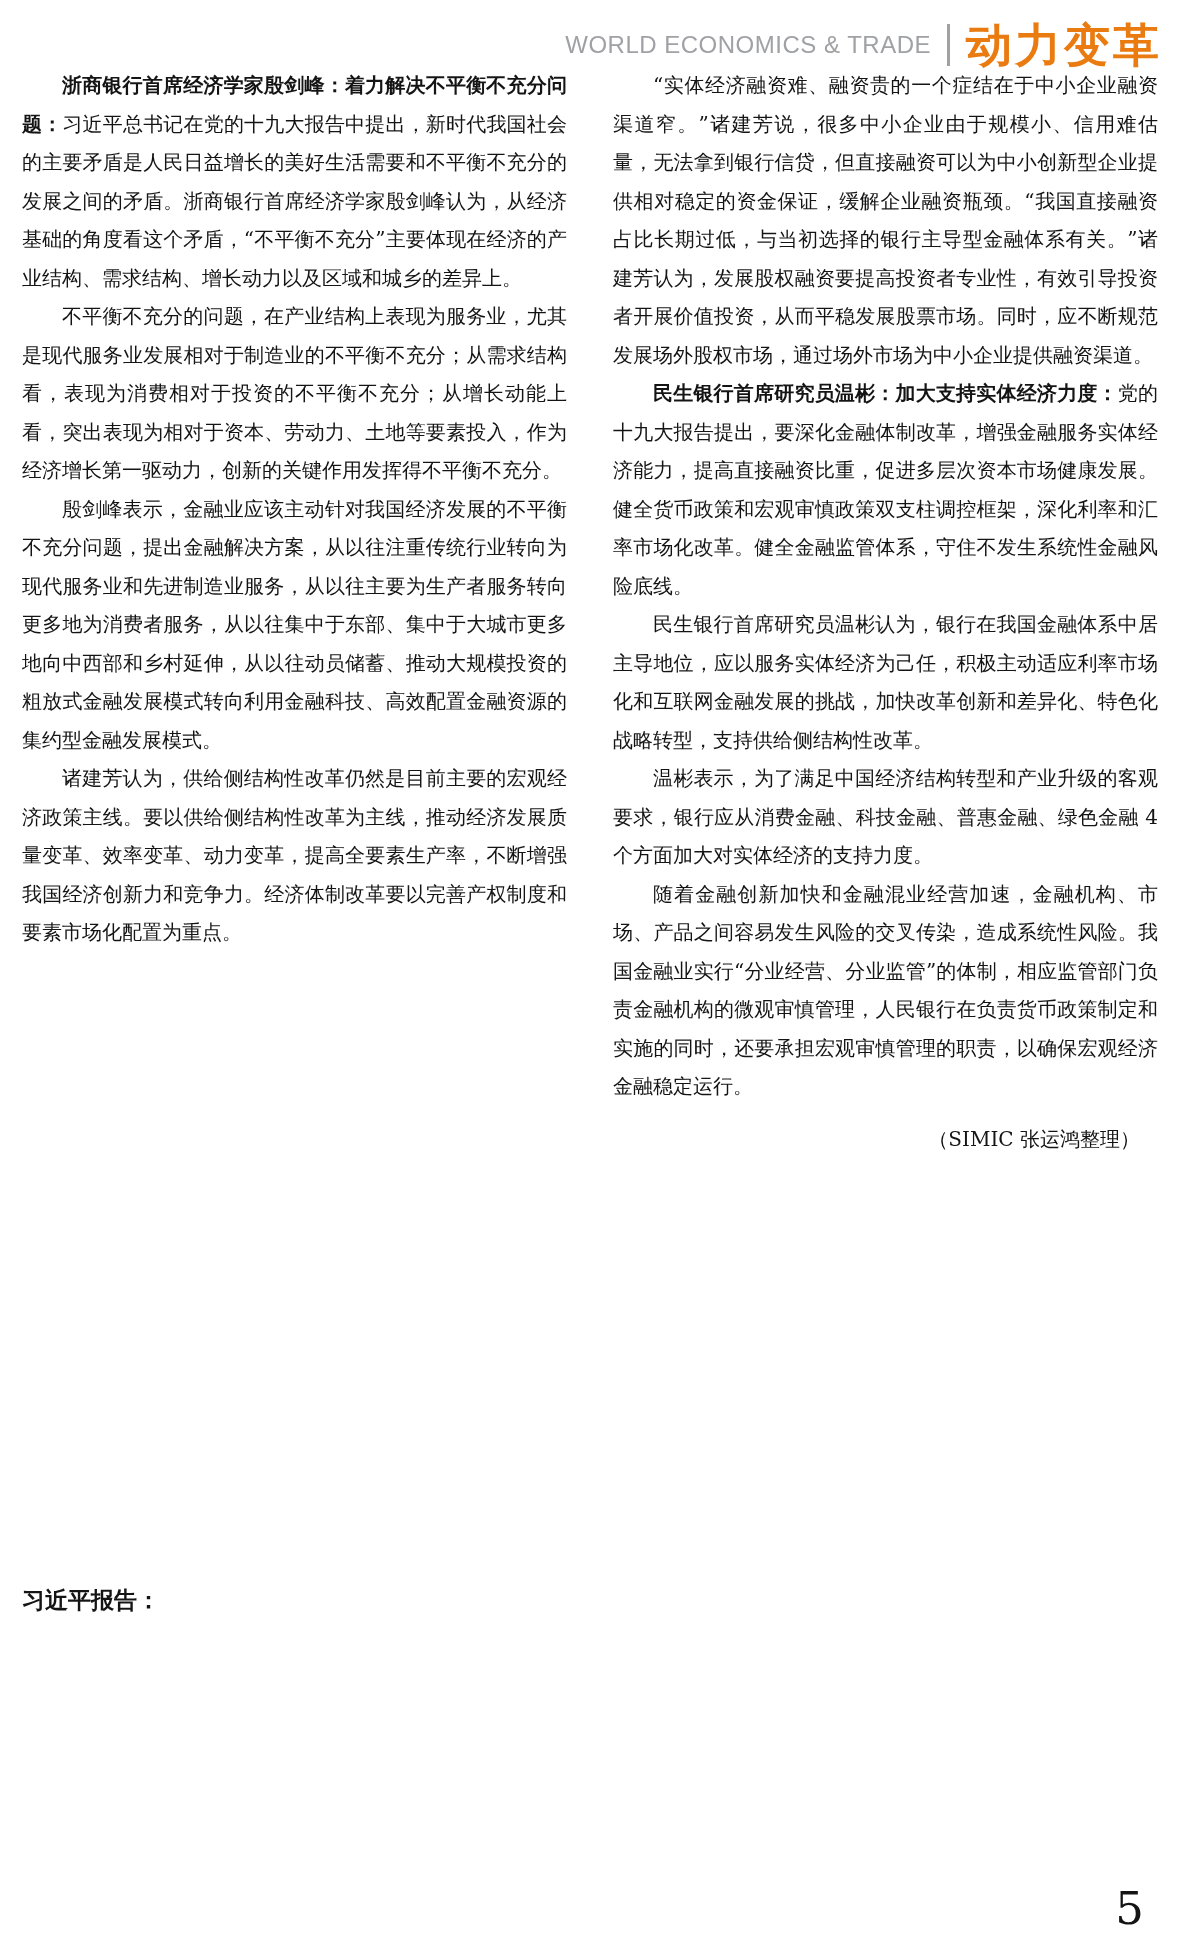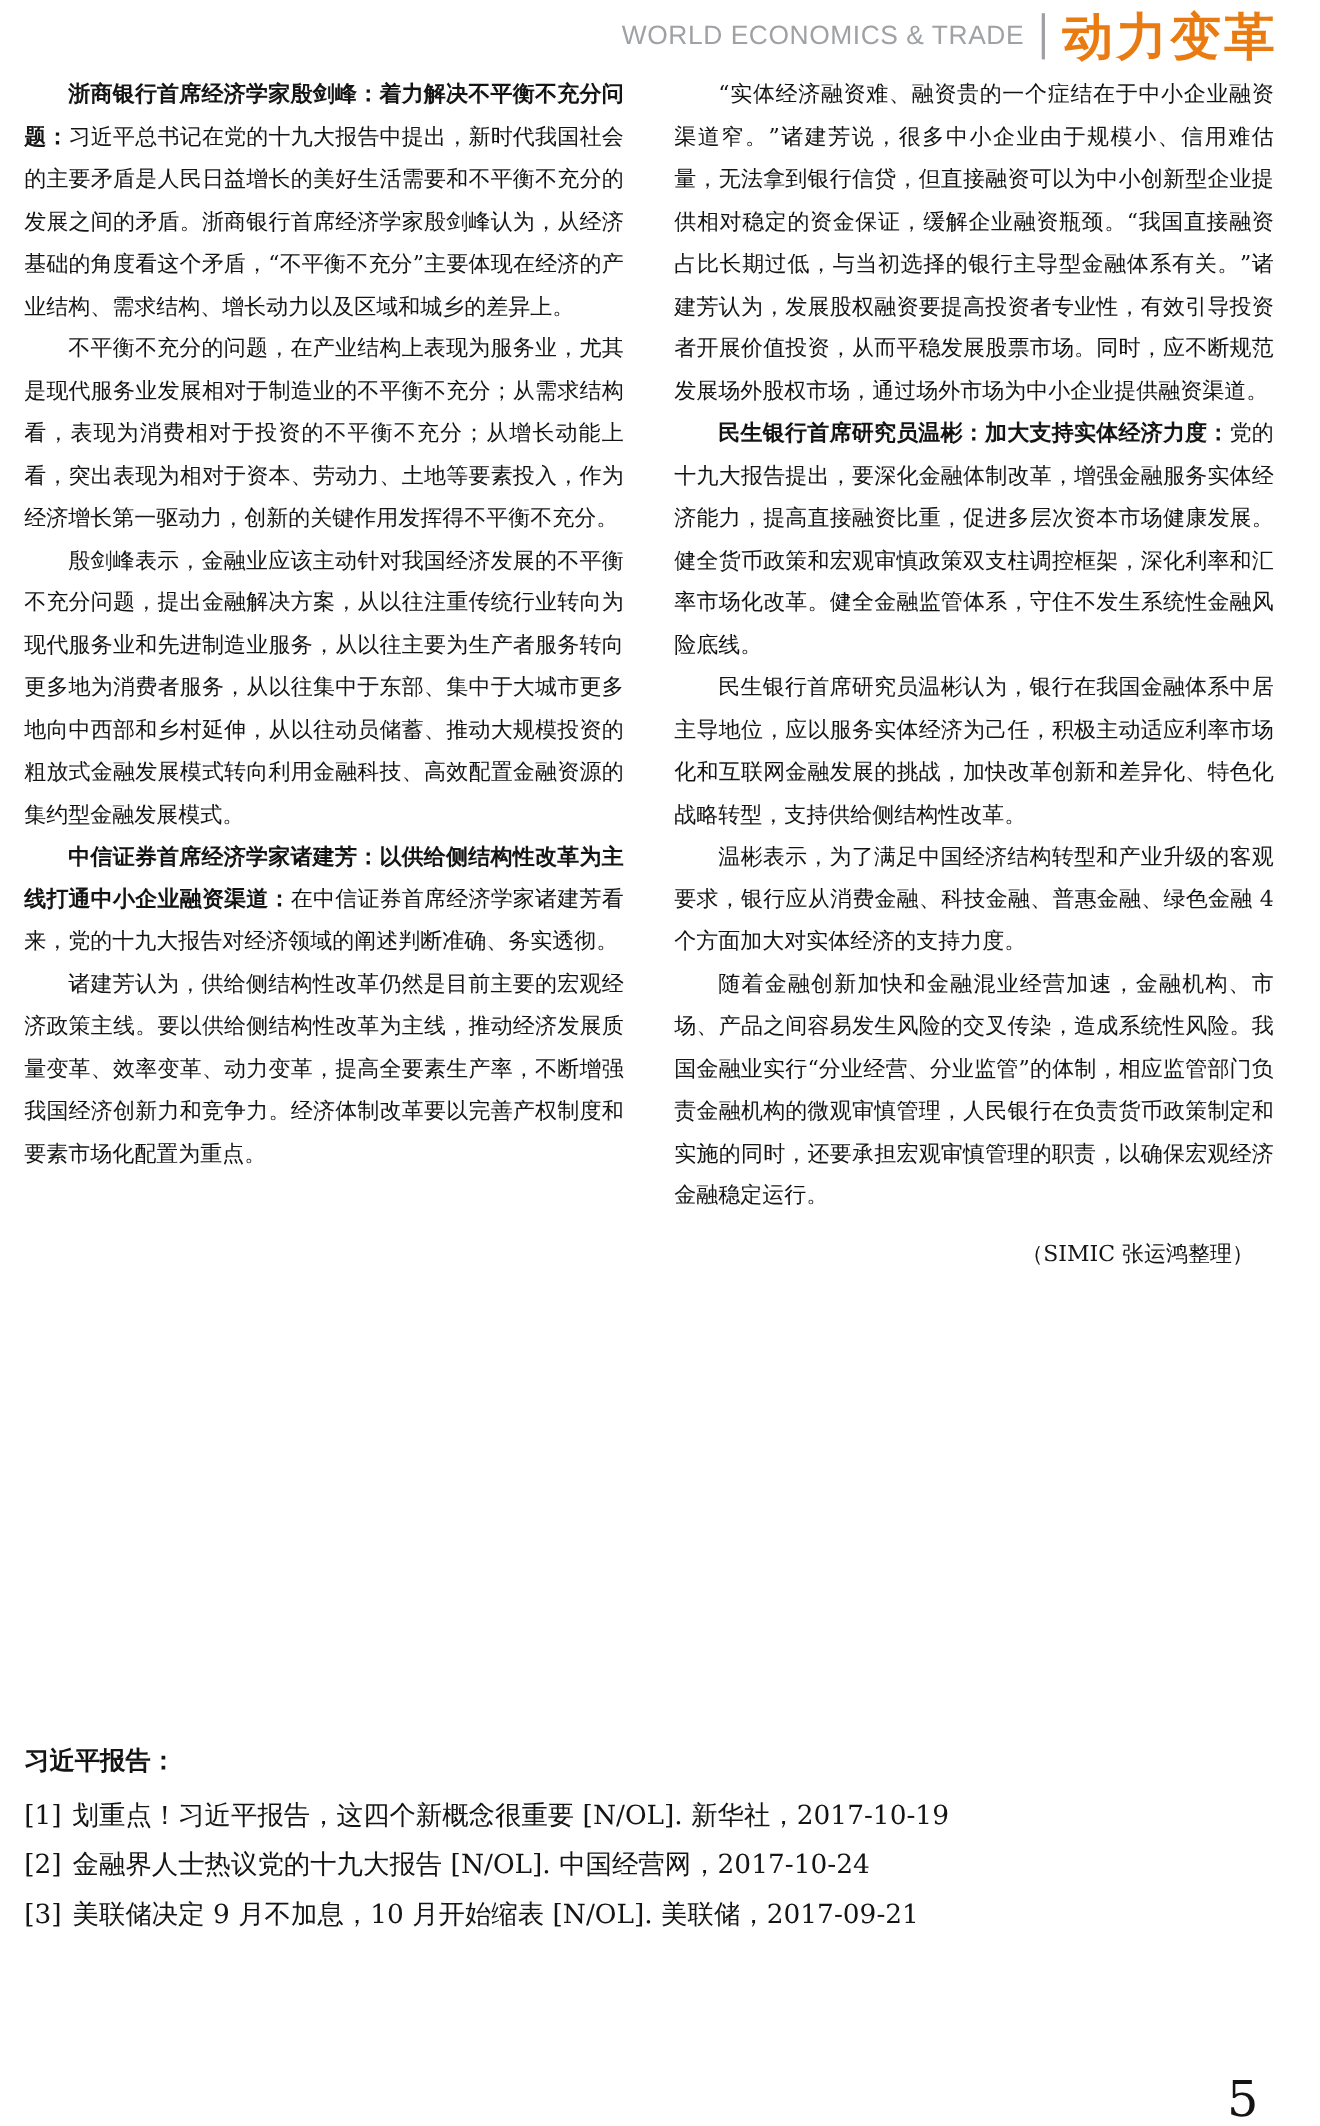--- a/index.html
+++ b/index.html
@@ -6,21 +6,21 @@
   .page{
     position:relative;
     width:1200px;height:1933px;
     background:#ffffff;
     color:#141414;
     font-family:"DejaVu Serif","Liberation Serif",serif;
     overflow:hidden;
   }
   
   .page-header{
-    position:absolute;top:10px;right:38px;
+    position:absolute;top:22px;right:38px;
     display:flex;align-items:center;gap:16px;
   }
   .journal-en{
     font-family:"Liberation Sans","DejaVu Sans",sans-serif;
     font-size:24px;letter-spacing:.5px;
     color:#9fa1a4;
   }
   .header-divider{
     width:3px;height:42px;background:#9fa1a4;
   }
@@ -80,21 +80,20 @@
 
   <main class="columns">
     <section class="col">
   <p class="para"><b class="lead">浙商银行首席经济学家殷剑峰：着力解决不平衡不充分问题：</b><span>习近平总书记在党的十九大报告中提出，新时代我国社会的主要矛盾是人民日益增长的美好生活需要和不平衡不充分的发展之间的矛盾。浙商银行首席经济学家殷剑峰认为，从经济基础的角度看这个矛盾，“不平衡不充分”主要体现在经济的产业结构、需求结构、增长动力以及区域和城乡的差异上。</span></p>
 
   <p class="para"><span>不平衡不充分的问题，在产业结构上表现为服务业，尤其是现代服务业发展相对于制造业的不平衡不充分；从需求结构看，表现为消费相对于投资的不平衡不充分；从增长动能上看，突出表现为相对于资本、劳动力、土地等要素投入，作为经济增长第一驱动力，创新的关键作用发挥得不平衡不充分。</span></p>
 
 
   <p class="para"><span>殷剑峰表示，金融业应该主动针对我国经济发展的不平衡不充分问题，提出金融解决方案，从以往注重传统行业转向为现代服务业和先进制造业服务，从以往主要为生产者服务转向更多地为消费者服务，从以往集中于东部、集中于大城市更多地向中西部和乡村延伸，从以往动员储蓄、推动大规模投资的粗放式金融发展模式转向利用金融科技、高效配置金融资源的集约型金融发展模式。</span></p>
 
-  <p class="para"><b class="lead">中信证券首席经济学家诸建芳：以供给侧结构性改革为主线打通中小企业融资渠道：</b><span>在中信证券首席经济学家诸建芳看来，党的十九大报告对经济领域的阐述判断准确、务实透彻。</span></p>
 
   <p class="para"><span>诸建芳认为，供给侧结构性改革仍然是目前主要的宏观经济政策主线。要以供给侧结构性改革为主线，推动经济发展质量变革、效率变革、动力变革，提高全要素生产率，不断增强我国经济创新力和竞争力。经济体制改革要以完善产权制度和要素市场化配置为重点。</span></p>
 </section>
     <section class="col">
       <div>
   <p class="para"><span>“实体经济融资难、融资贵的一个症结在于中小企业融资渠道窄。”诸建芳说，很多中小企业由于规模小、信用难估量，无法拿到银行信贷，但直接融资可以为中小创新型企业提供相对稳定的资金保证，缓解企业融资瓶颈。“我国直接融资占比长期过低，与当初选择的银行主导型金融体系有关。”诸建芳认为，发展股权融资要提高投资者专业性，有效引导投资者开展价值投资，从而平稳发展股票市场。同时，应不断规范发展场外股权市场，通过场外市场为中小企业提供融资渠道。</span></p>
 
   <p class="para"><b class="lead">民生银行首席研究员温彬：加大支持实体经济力度：</b><span>党的十九大报告提出，要深化金融体制改革，增强金融服务实体经济能力，提高直接融资比重，促进多层次资本市场健康发展。健全货币政策和宏观审慎政策双支柱调控框架，深化利率和汇率市场化改革。健全金融监管体系，守住不发生系统性金融风险底线。</span></p>
 
   <p class="para"><span>民生银行首席研究员温彬认为，银行在我国金融体系中居主导地位，应以服务实体经济为己任，积极主动适应利率市场化和互联网金融发展的挑战，加快改革创新和差异化、特色化战略转型，支持供给侧结构性改革。</span></p>
@@ -103,24 +102,17 @@
 
   <p class="para"><span>随着金融创新加快和金融混业经营加速，金融机构、市场、产品之间容易发生风险的交叉传染，造成系统性风险。我国金融业实行“分业经营、分业监管”的体制，相应监管部门负责金融机构的微观审慎管理，人民银行在负责货币政策制定和实施的同时，还要承担宏观审慎管理的职责，以确保宏观经济金融稳定运行。</span></p>
 
 </div>
       <p class="byline">（SIMIC 张运鸿整理）</p>
     </section>
   </main>
 
   <section class="references">
     <h3 class="ref-heading">习近平报告：</h3>
-    <ol class="ref-list">
-  <li class="ref-item"><span class="ref-label">[1]</span><span>划重点！习近平报告，这四个新概念很重要 [N/OL]. 新华社，2017-10-19</span></li>
-
-  <li class="ref-item"><span class="ref-label">[2]</span><span>金融界人士热议党的十九大报告 [N/OL]. 中国经营网，2017-10-24</span></li>
-
-  <li class="ref-item"><span class="ref-label">[3]</span><span>美联储决定 9 月不加息，10 月开始缩表 [N/OL]. 美联储，2017-09-21</span></li>
-</ol>
   </section>
 
   <span class="page-number">5</span>
 
 </div>
 
 </body></html>

